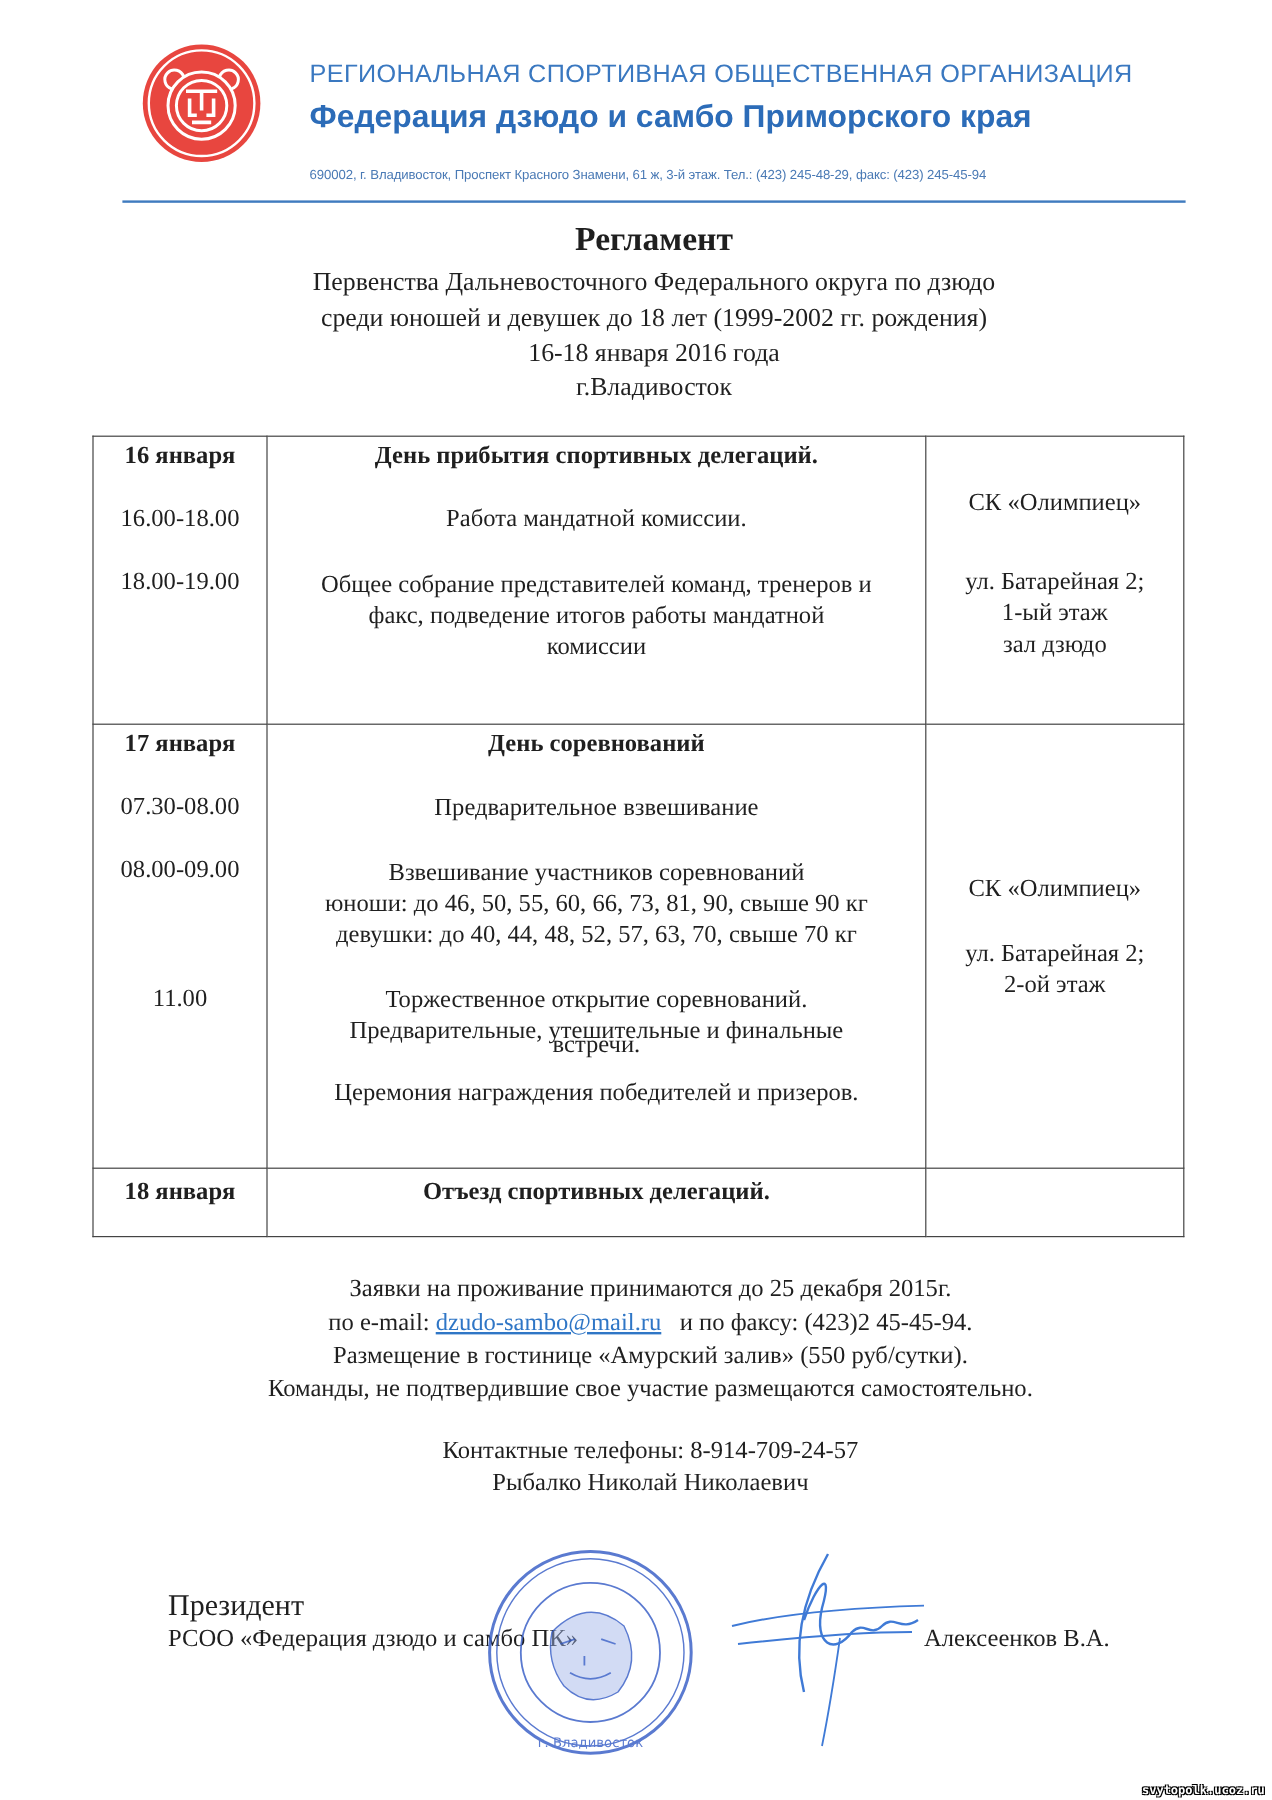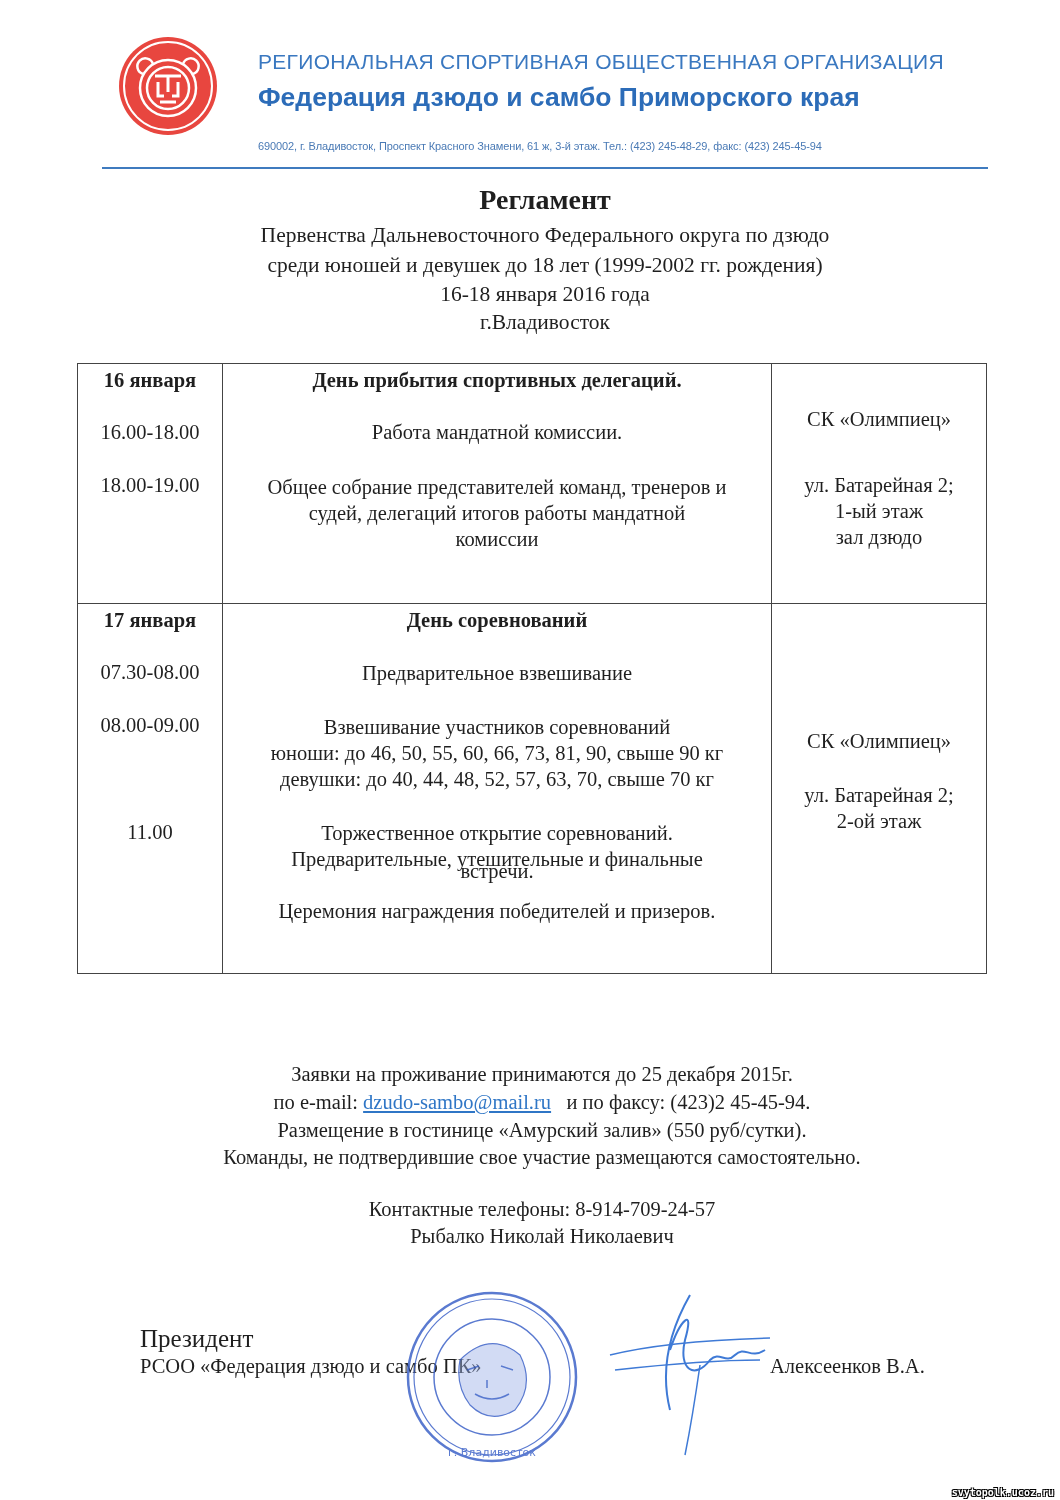--- a/index.html
+++ b/index.html
@@ -94,21 +94,21 @@
         <div class="it b" style="top:3px">16 января</div>
         <div class="it" style="top:55px">16.00-18.00</div>
         <div class="it" style="top:108px">18.00-19.00</div>
       </div>
     </td>
     <td class="c-event">
       <div class="cell">
         <div class="it b" style="top:3px">День прибытия спортивных делегаций.</div>
         <div class="it" style="top:55px">Работа мандатной комиссии.</div>
         <div class="it" style="top:110px">Общее собрание представителей команд, тренеров и</div>
-        <div class="it" style="top:136px">судей, делегаций итогов работы мандатной</div>
+        <div class="it" style="top:136px">факс, подведение итогов работы мандатной</div>
         <div class="it" style="top:162px">комиссии</div>
       </div>
     </td>
     <td class="c-place">
       <div class="cell">
         <div class="it" style="top:42px">СК «Олимпиец»</div>
         <div class="it" style="top:108px">ул. Батарейная 2;</div>
         <div class="it" style="top:134px">1-ый этаж</div>
         <div class="it" style="top:160px">зал дзюдо</div>
       </div>
@@ -137,20 +137,33 @@
       </div>
     </td>
     <td class="c-place">
       <div class="cell">
         <div class="it" style="top:124px">СК «Олимпиец»</div>
         <div class="it" style="top:178px">ул. Батарейная 2;</div>
         <div class="it" style="top:204px">2-ой этаж</div>
       </div>
     </td>
   </tr>
+  <tr class="row3">
+    <td class="c-time">
+      <div class="cell">
+        <div class="it b" style="top:6px">18 января</div>
+      </div>
+    </td>
+    <td class="c-event">
+      <div class="cell">
+        <div class="it b" style="top:6px">Отъезд спортивных делегаций.</div>
+      </div>
+    </td>
+    <td class="c-place"></td>
+  </tr>
 </tbody>
   </table>
 
 <div class="abs foot" style="top:1063px">Заявки на проживание принимаются до 25 декабря 2015г.</div>
 <div class="abs foot" style="top:1091px"><span>по  e-mail: </span><span class="email-link">dzudo-sambo@mail.ru</span><span style="white-space:pre">   и по факсу: (423)2 45-45-94.</span></div>
 <div class="abs foot" style="top:1119px">Размещение в гостинице «Амурский залив»  (550 руб/сутки).</div>
 <div class="abs foot" style="top:1146px">Команды, не подтвердившие свое участие размещаются самостоятельно.</div>
 <div class="abs foot" style="top:1198px">Контактные телефоны: 8-914-709-24-57</div>
 <div class="abs foot" style="top:1225px">Рыбалко Николай Николаевич</div>
 

